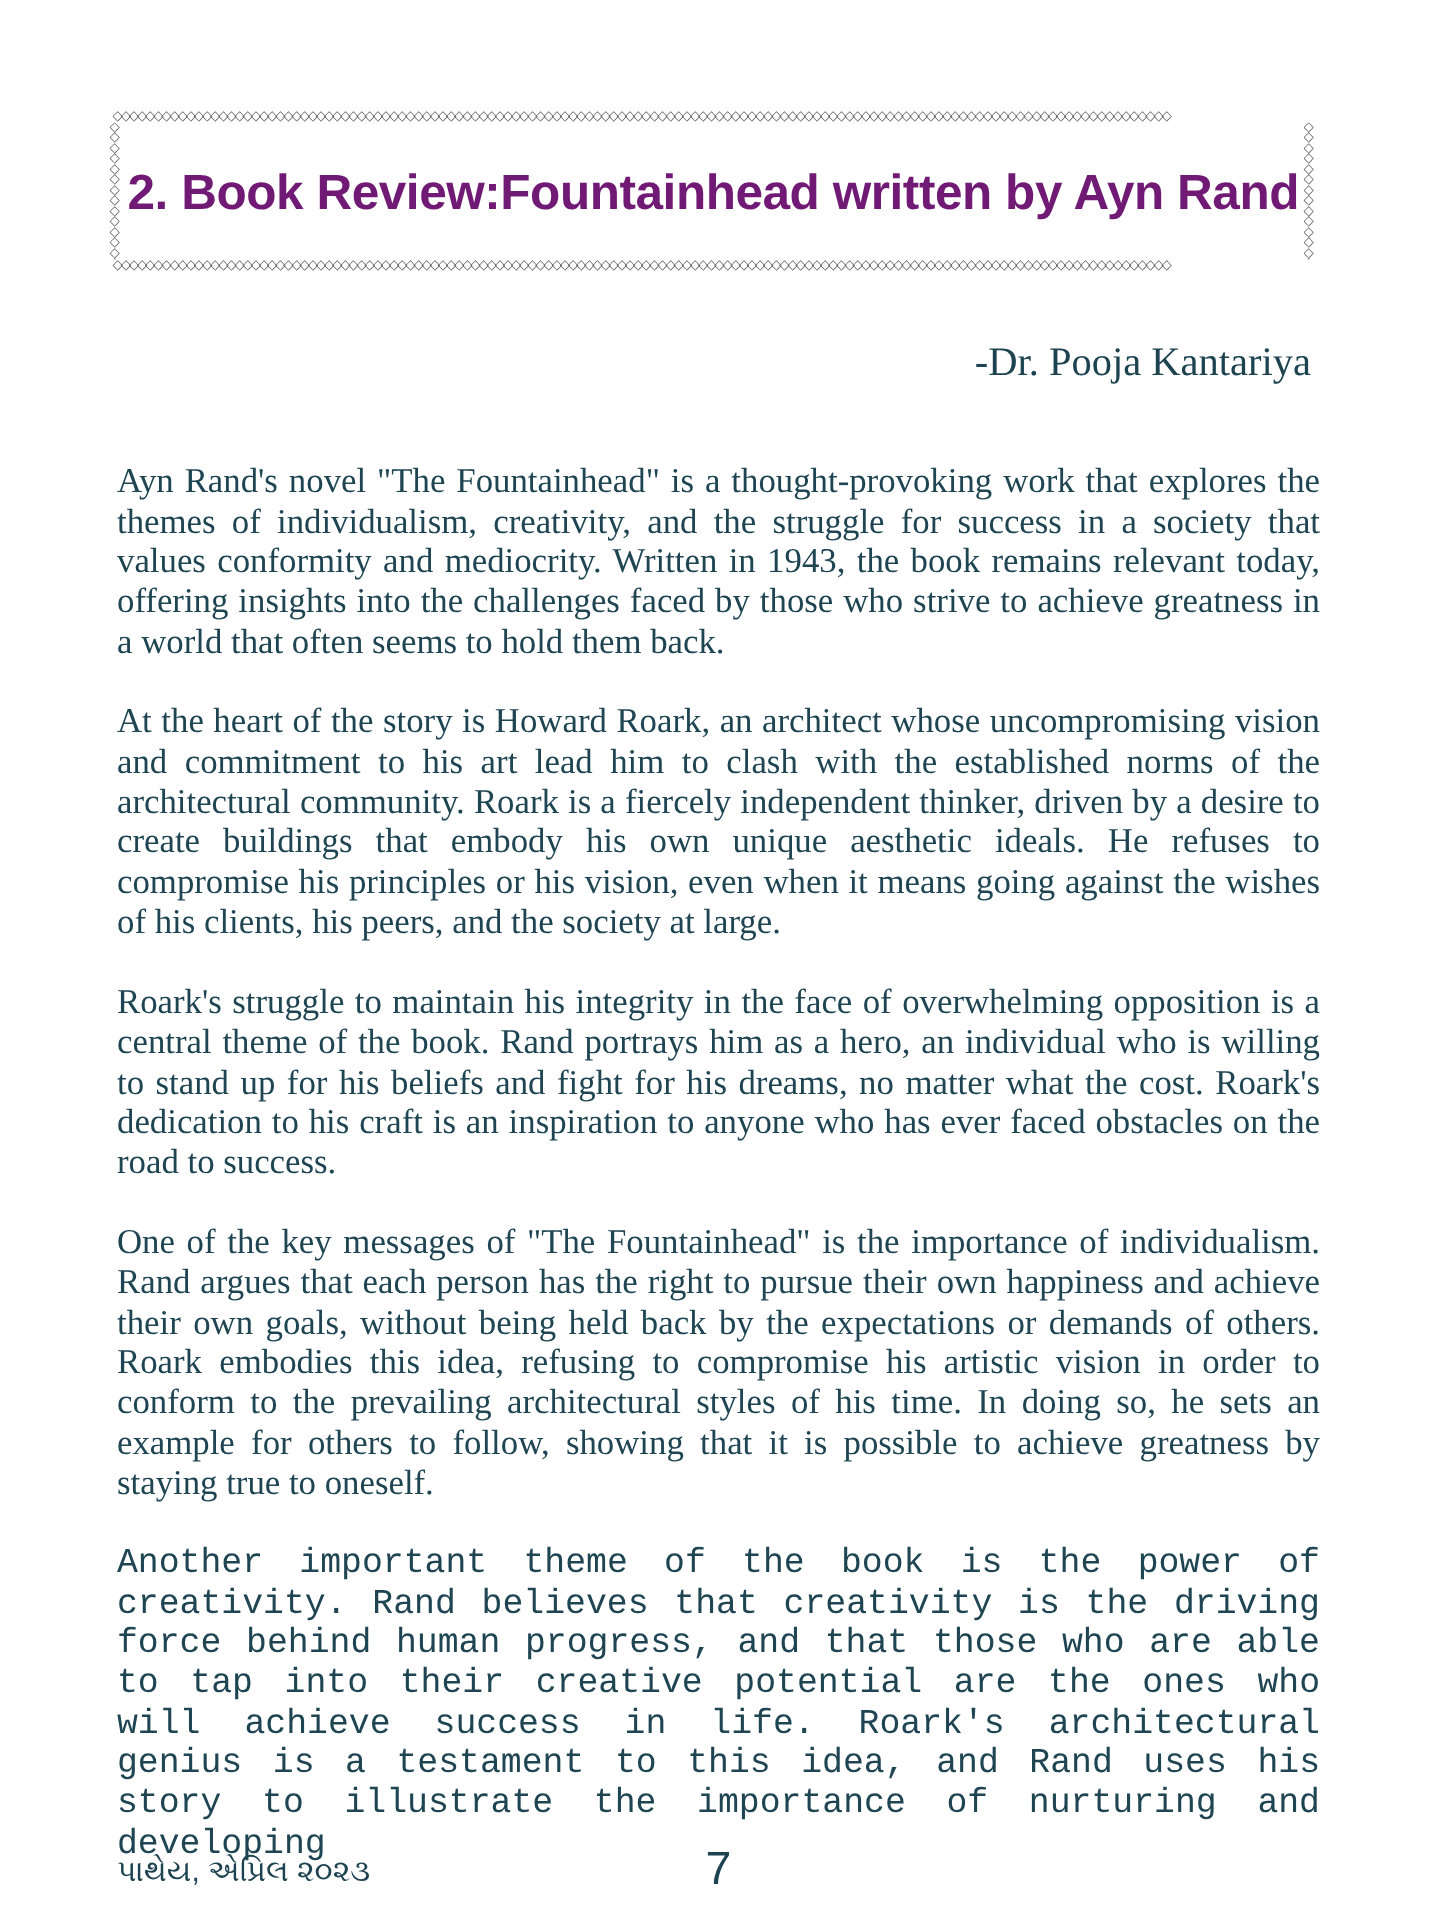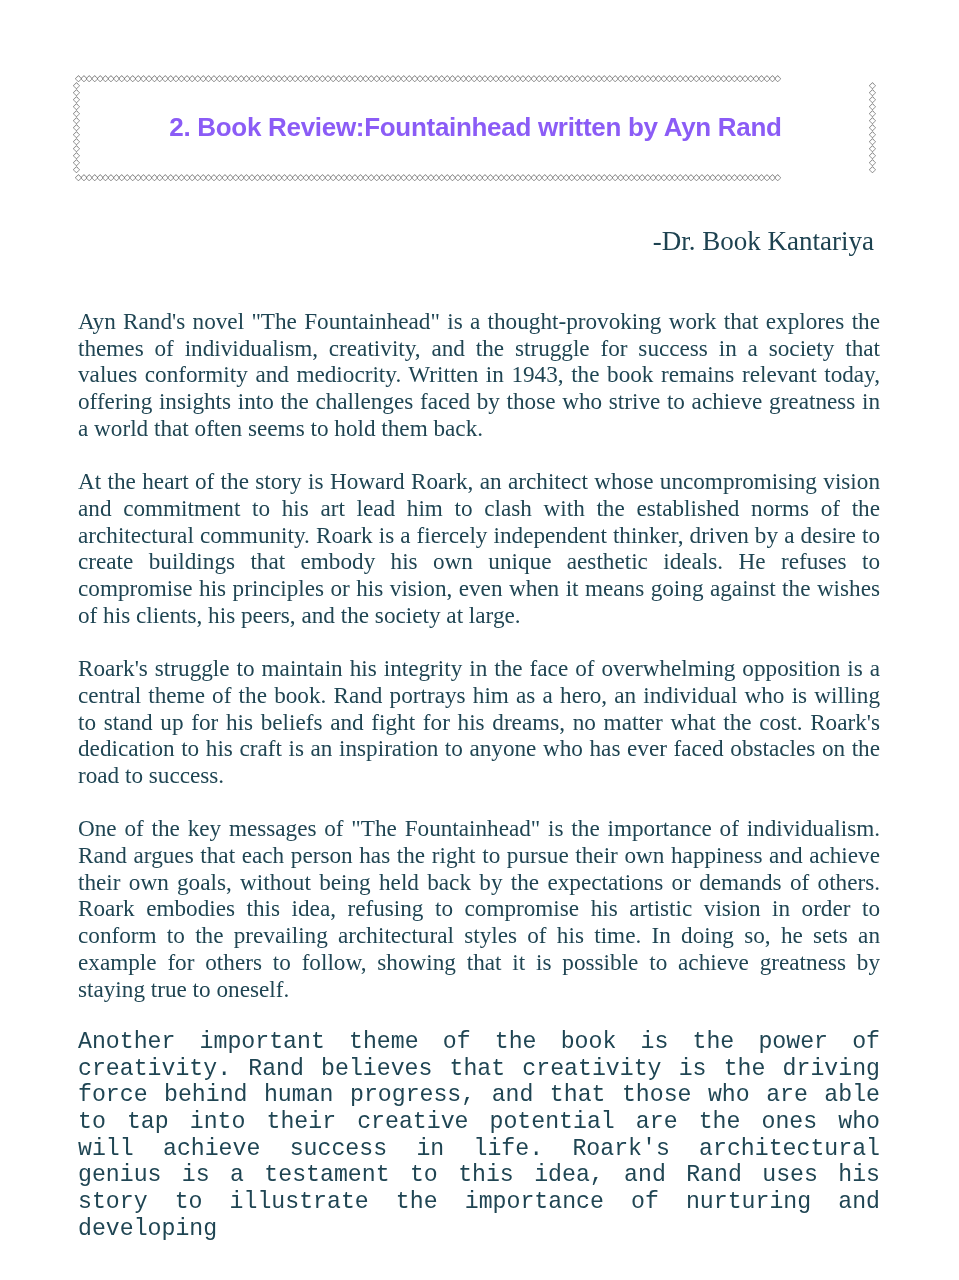--- a/index.html
+++ b/index.html
@@ -38,23 +38,23 @@
     position: absolute;
     left: 8px;
     right: 8px;
     top: 0;
     bottom: 0;
     display: flex;
     align-items: center;
     justify-content: center;
     font-family: "Liberation Sans", sans-serif;
     font-weight: 700;
-    font-size: 26px;
+    font-size: 33px;
     letter-spacing: -0.3px;
-    color: #8b5cf6;
+    color: #701a75;
     white-space: nowrap;
   }
 
   .byline {
     position: absolute;
     top: 226px;
     right: 85px;
     font-family: "Liberation Serif", serif;
     font-size: 27px;
     color: #1d4250;
@@ -106,24 +106,28 @@
 <div class="page">
 
   <div class="title-box">
     <div class="diamond-edge diamond-top">◇◇◇◇◇◇◇◇◇◇◇◇◇◇◇◇◇◇◇◇◇◇◇◇◇◇◇◇◇◇◇◇◇◇◇◇◇◇◇◇◇◇◇◇◇◇◇◇◇◇◇◇◇◇◇◇◇◇◇◇◇◇◇◇◇◇◇◇◇◇◇◇◇◇◇◇◇◇◇◇◇◇◇◇◇◇◇◇◇◇◇◇◇◇◇◇◇◇◇◇◇◇◇◇◇◇◇◇◇◇◇◇◇◇◇◇◇◇◇◇◇◇◇◇◇◇◇◇◇◇</div>
     <div class="diamond-edge diamond-bottom">◇◇◇◇◇◇◇◇◇◇◇◇◇◇◇◇◇◇◇◇◇◇◇◇◇◇◇◇◇◇◇◇◇◇◇◇◇◇◇◇◇◇◇◇◇◇◇◇◇◇◇◇◇◇◇◇◇◇◇◇◇◇◇◇◇◇◇◇◇◇◇◇◇◇◇◇◇◇◇◇◇◇◇◇◇◇◇◇◇◇◇◇◇◇◇◇◇◇◇◇◇◇◇◇◇◇◇◇◇◇◇◇◇◇◇◇◇◇◇◇◇◇◇◇◇◇◇◇◇◇</div>
     <div class="diamond-edge diamond-left">◇◇◇◇◇◇◇◇◇◇◇◇◇◇◇◇</div>
     <div class="diamond-edge diamond-right">◇◇◇◇◇◇◇◇◇◇◇◇◇◇◇◇</div>
     <h1 class="title-text">2. Book Review:Fountainhead written by Ayn Rand</h1>
   </div>
 
-  <div class="byline">-Dr. Book Kantariya</div>
+  <div class="byline">-Dr. Pooja Kantariya</div>
 
   <div class="body-text">
     <p>Ayn Rand's novel "The Fountainhead" is a thought-provoking work that explores the themes of individualism, creativity, and the struggle for success in a society that values conformity and mediocrity. Written in 1943, the book remains relevant today, offering insights into the challenges faced by those who strive to achieve greatness in a world that often seems to hold them back.</p>
     <p>At the heart of the story is Howard Roark, an architect whose uncompromising vision and commitment to his art lead him to clash with the established norms of the architectural community. Roark is a fiercely independent thinker, driven by a desire to create buildings that embody his own unique aesthetic ideals. He refuses to compromise his principles or his vision, even when it means going against the wishes of his clients, his peers, and the society at large.</p>
     <p>Roark's struggle to maintain his integrity in the face of overwhelming opposition is a central theme of the book. Rand portrays him as a hero, an individual who is willing to stand up for his beliefs and fight for his dreams, no matter what the cost. Roark's dedication to his craft is an inspiration to anyone who has ever faced obstacles on the road to success.</p>
     <p>One of the key messages of "The Fountainhead" is the importance of individualism. Rand argues that each person has the right to pursue their own happiness and achieve their own goals, without being held back by the expectations or demands of others. Roark embodies this idea, refusing to compromise his artistic vision in order to conform to the prevailing architectural styles of his time. In doing so, he sets an example for others to follow, showing that it is possible to achieve greatness by staying true to oneself.</p>
     <p>Another important theme of the book is the power of creativity. Rand believes that creativity is the driving force behind human progress, and that those who are able to tap into their creative potential are the ones who will achieve success in life. Roark's architectural genius is a testament to this idea, and Rand uses his story to illustrate the importance of nurturing and developing</p>
   </div>
 
+  <div class="footer">
+    <span class="journal-label">પાથેય, એપ્રિલ ૨૦૨૩</span>
+    <span class="page-number">7</span>
+  </div>
 
 </div>
 
 </body></html>

